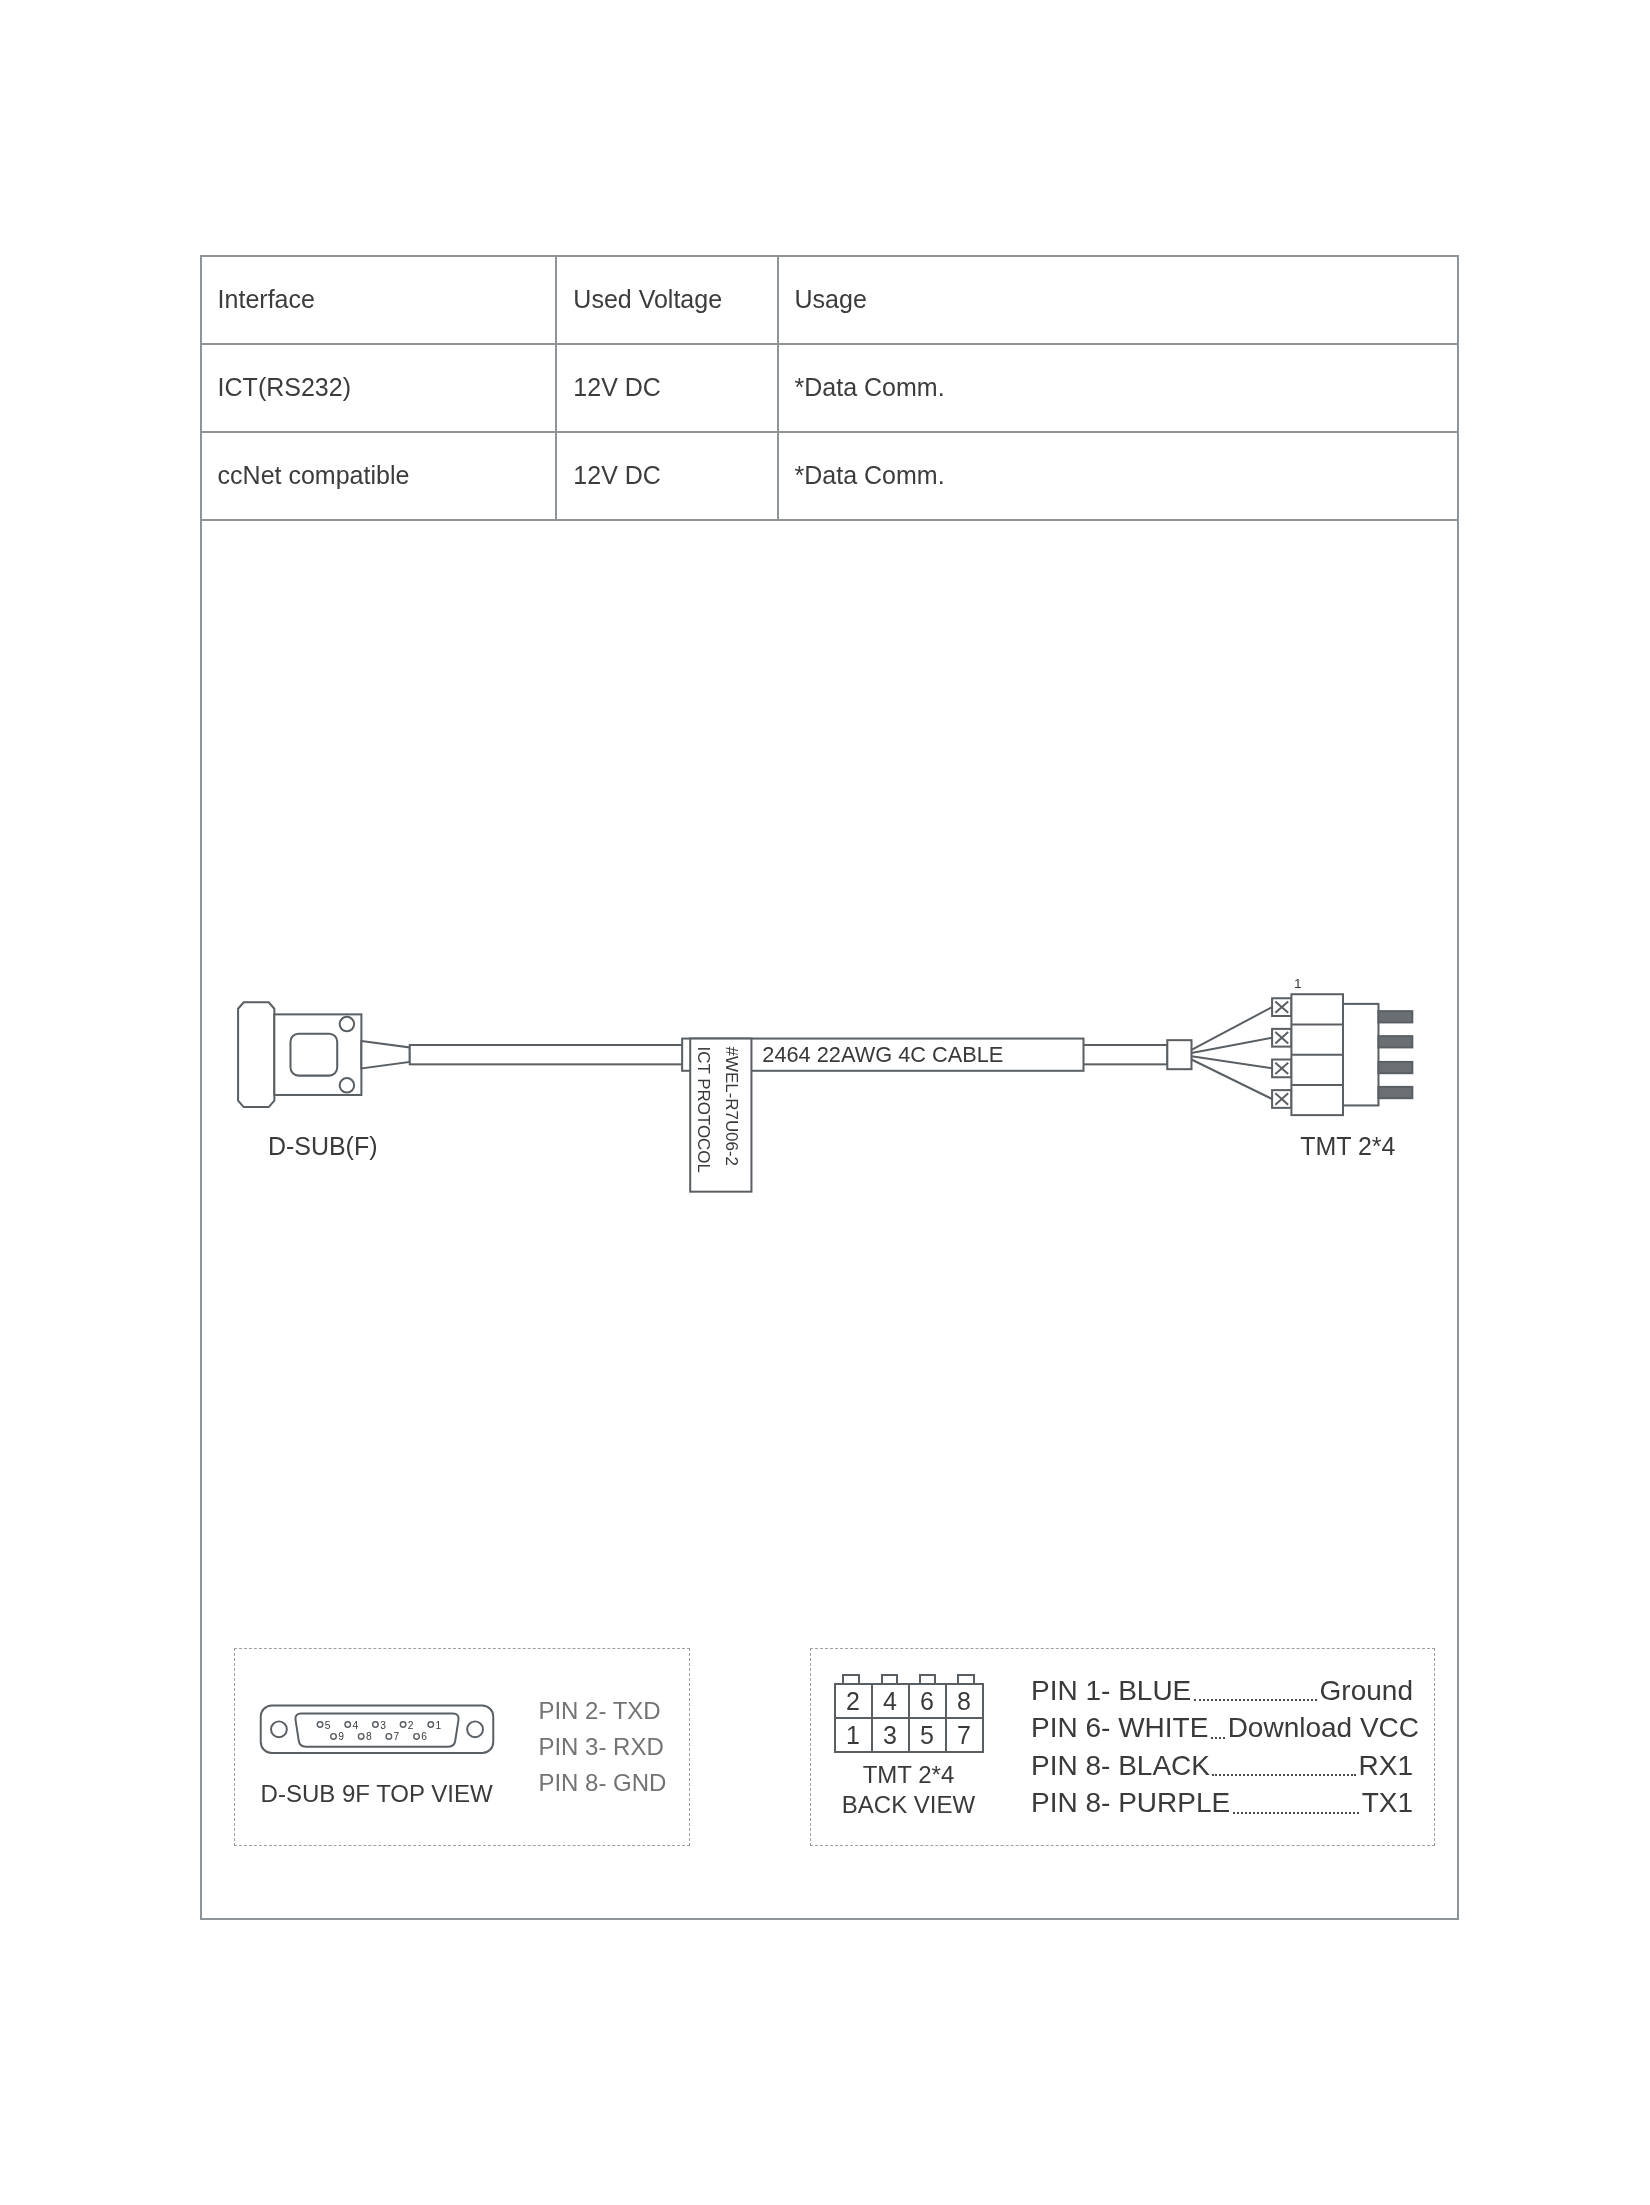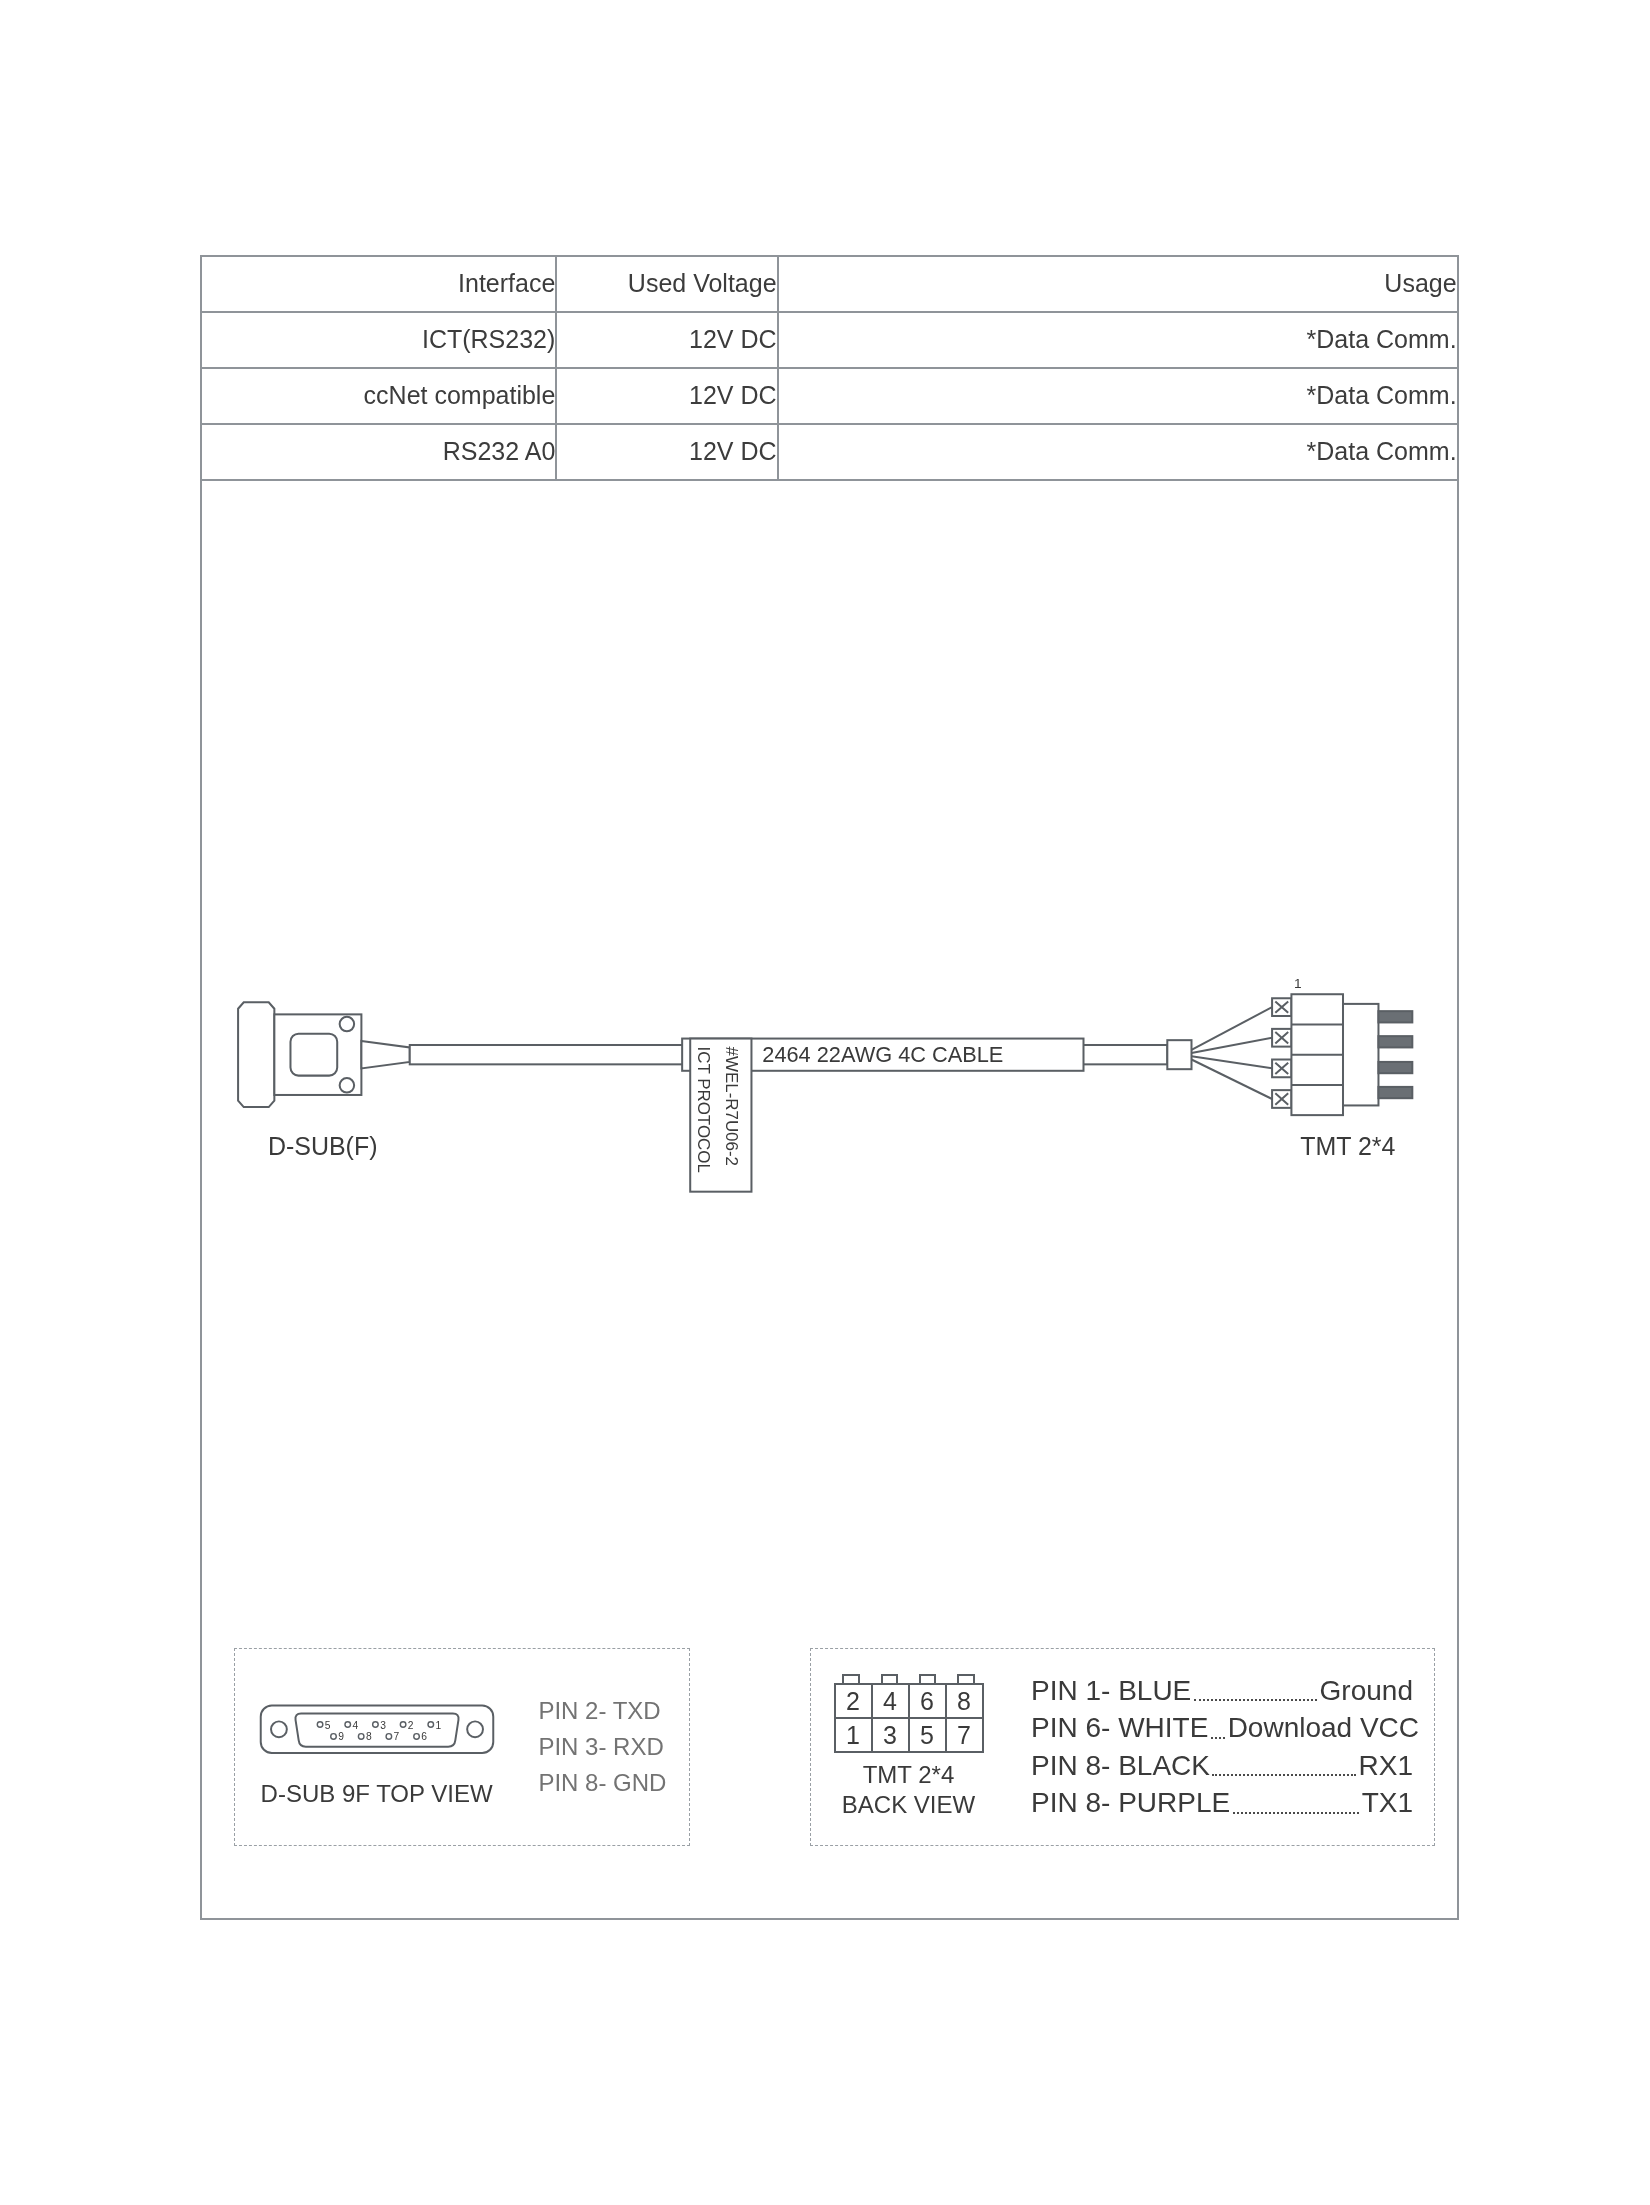--- a/index.html
+++ b/index.html
@@ -10,22 +10,22 @@
   .frame{
     position:absolute;left:200px;top:255px;width:1259px;height:1665px;
     border:2.4px solid #8f9499;background:#fff;box-sizing:border-box;
   }
   
   .spec-table{
     position:absolute;top:-2.4px;left:-2.4px;width:1259px;
     border-collapse:collapse;table-layout:fixed;
   }
   .spec-table th,.spec-table td{
-    border:2.4px solid #8f9499;height:54px;text-align:right;
-    font-size:25px;font-weight:400;color:#3c3c3c;padding:0;background:#fff;
+    border:2.4px solid #8f9499;height:54px;text-align:left;
+    font-size:25px;font-weight:400;color:#3c3c3c;padding:16px;background:#fff;
   }
   
   .title{
     position:absolute;top:635px;left:0;width:100%;text-align:center;
     font-size:43px;letter-spacing:1.6px;color:#3f3f3f;font-weight:400;
   }
   
   .cable-svg{position:absolute;left:24px;top:713px;width:1225px;height:258px;}
   
   .detail-box{
@@ -76,25 +76,20 @@
         </tr>
       </thead>
       <tbody>
         <tr>
           <td>ICT(RS232)</td>
           <td>12V DC</td>
           <td>*Data Comm.</td>
         </tr>
         <tr>
           <td>ccNet compatible</td>
-          <td>12V DC</td>
-          <td>*Data Comm.</td>
-        </tr>
-        <tr>
-          <td>RS232 A0</td>
           <td>12V DC</td>
           <td>*Data Comm.</td>
         </tr>
       </tbody>
     </table>
 
 
     <svg class="cable-svg" viewBox="0 0 1520 320">
       <g stroke="#5a5f64" stroke-width="2.5" fill="#ffffff">
 

